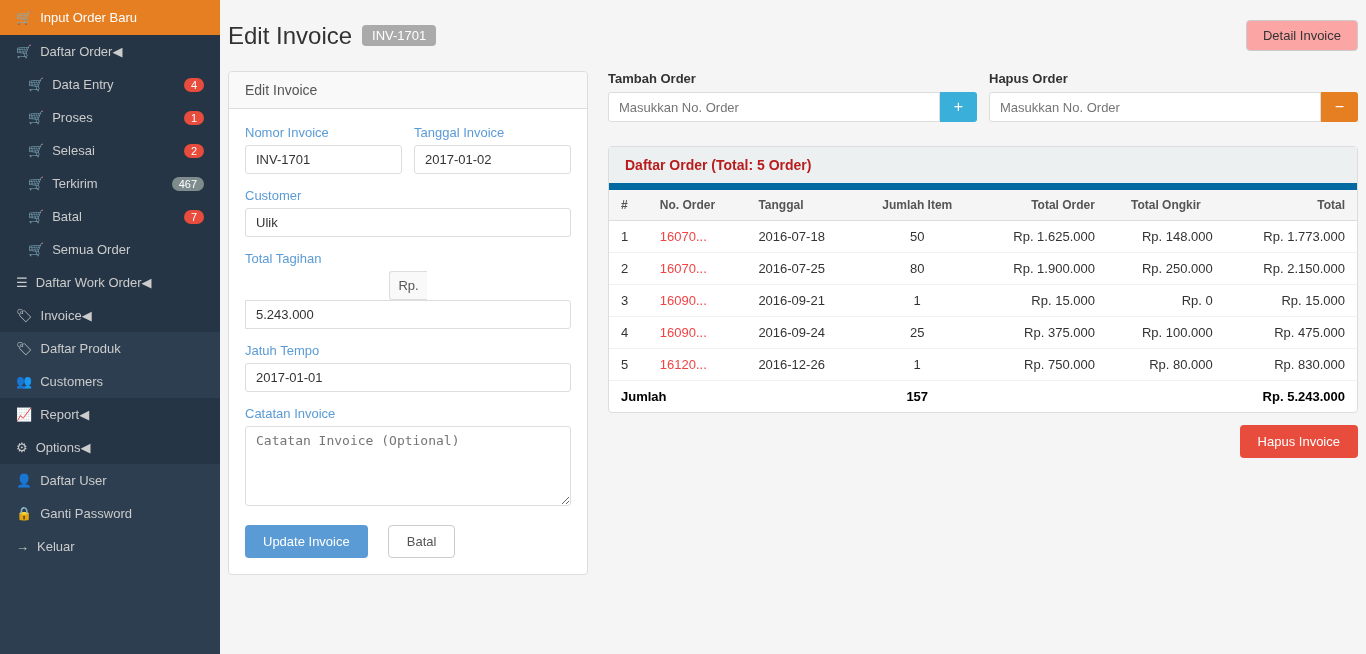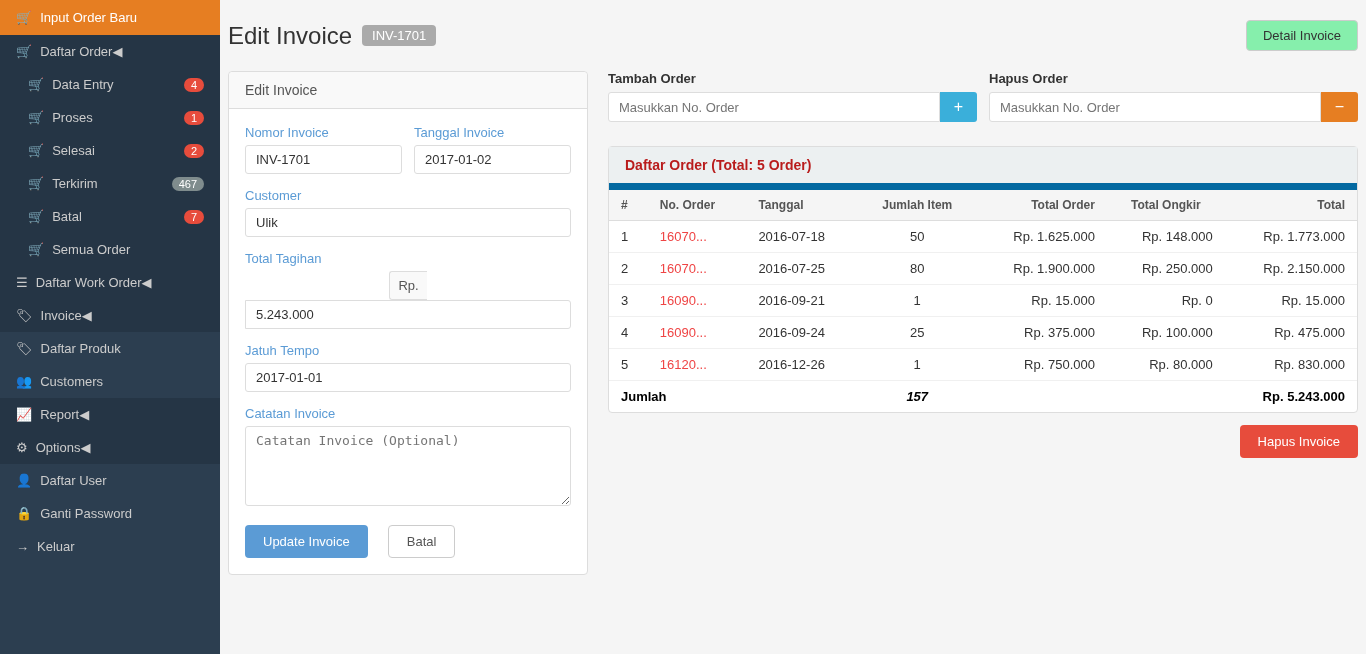--- a/index.html
+++ b/index.html
@@ -83,21 +83,21 @@
     }
     .invoice-badge {
       background: #aaa;
       color: #fff;
       border-radius: 4px;
       padding: 3px 10px;
       font-size: 13px;
     }
     .btn-detail-invoice {
       border: 1px solid #ccc;
-      background: #86efac;
+      background: #fca5a5;
       padding: 7px 16px;
       border-radius: 4px;
       cursor: pointer;
       font-size: 13px;
       color: #333;
     }
 
     
     .content-area {
       display: flex;
@@ -258,21 +258,21 @@
     }
     tbody td:last-child, tbody td:nth-child(5), tbody td:nth-child(6), tbody td:nth-child(7) { text-align: right; }
     tbody td:nth-child(4) { text-align: center; }
     .order-link { color: #ef4444; text-decoration: none; }
     tfoot td {
       padding: 8px 12px;
       font-weight: bold;
       font-size: 13px;
     }
     tfoot td:last-child { text-align: right; }
-    tfoot td:nth-child(3) { text-align: center; font-style: italic; }
+    tfoot td:nth-child(3) { text-align: center; }
 
     .btn-hapus-invoice {
       background: #e74c3c;
       color: #fff;
       border: none;
       border-radius: 4px;
       padding: 9px 18px;
       cursor: pointer;
       font-size: 13px;
       display: block;

